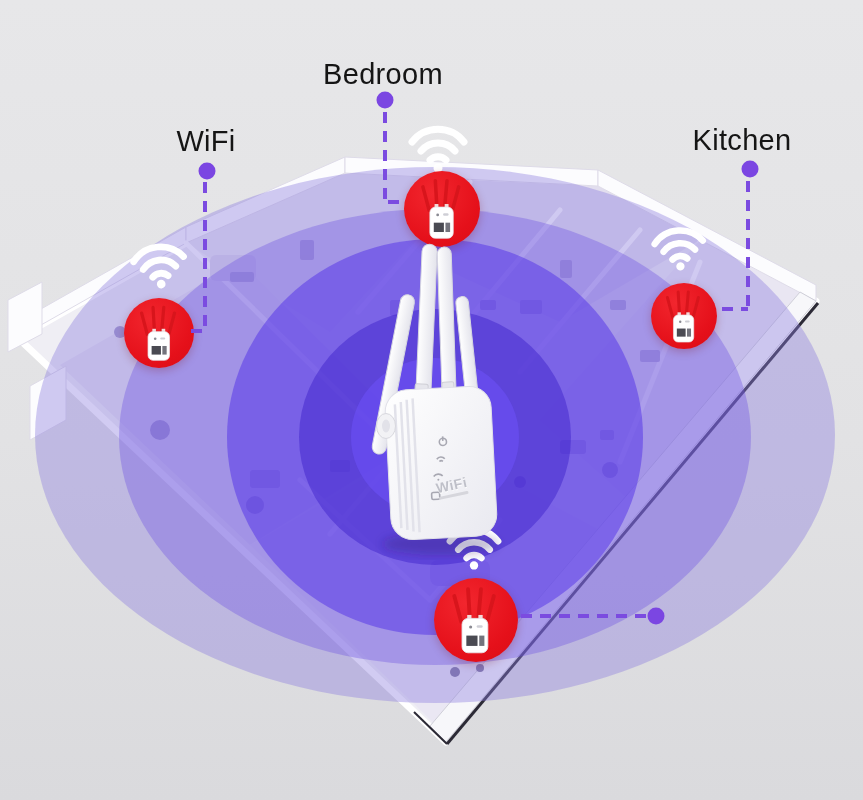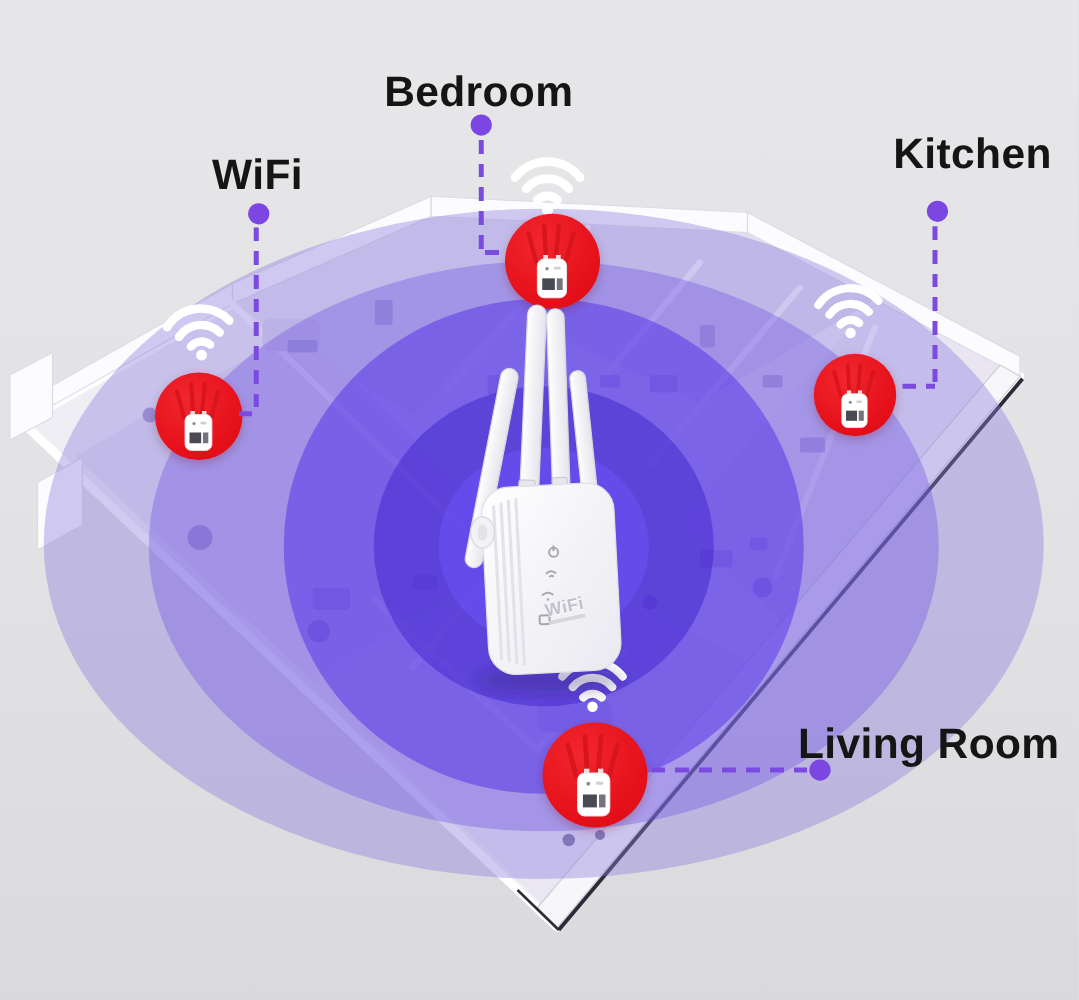--- a/index.html
+++ b/index.html
@@ -12,21 +12,21 @@
   
   .ring{position:absolute;border-radius:50%;pointer-events:none;}
   .ring-outer {left:35px; top:167px; width:800px;height:536px;background:rgba(141,124,222,.40);}
   .ring-mid   {left:119px;top:209px; width:632px;height:456px;background:rgba(112, 88,226,.38);}
   .ring-inner {left:227px;top:239px; width:416px;height:396px;background:rgba( 84, 52,232,.52);}
   .ring-dark  {left:299px;top:309px; width:272px;height:256px;background:rgba( 52, 24,198,.42);}
   .ring-core  {left:351px;top:358px; width:168px;height:158px;background:rgba(110, 82,250,.55);}
   
   .label{
     position:absolute;transform:translate(-50%,-50%);
-    font-size:34px;font-weight:700;color:#151515;letter-spacing:.3px;white-space:nowrap;
+    font-size:29px;font-weight:400;color:#151515;letter-spacing:.3px;white-space:nowrap;
   }
   .dot{position:absolute;width:17px;height:17px;border-radius:50%;background:#7b46e2;transform:translate(-50%,-50%);}
   .vdash{position:absolute;width:4px;
     background:repeating-linear-gradient(to bottom,#7b4be0 0 11px,transparent 11px 19px);}
   .hdash{position:absolute;height:4px;
     background:repeating-linear-gradient(to right,#7b4be0 0 11px,transparent 11px 19px);}
   
   .wifi{position:absolute;}
   
   .badge{
@@ -288,19 +288,18 @@
   <div class="label" style="left:206px;top:141px;">WiFi</div>
 
   <div class="vdash" style="left:383px;top:112px;height:90px;"></div>
   <div class="hdash" style="left:388px;top:200px;width:13px;"></div>
   <div class="dot" style="left:385px;top:100px;"></div>
   <div class="label" style="left:383px;top:74px;">Bedroom</div>
 
   <div class="vdash" style="left:746px;top:181px;height:126px;"></div>
   <div class="hdash" style="left:722px;top:307px;width:26px;"></div>
   <div class="dot" style="left:750px;top:169px;"></div>
-  <div class="label" style="left:742px;top:124px;margin-left:36px;">Kitchen</div>
+  <div class="label" style="left:742px;top:140px;">Kitchen</div>
 
   <div class="hdash" style="left:521px;top:614px;width:126px;"></div>
   <div class="dot" style="left:656px;top:616px;"></div>
-  <div class="label" style="left:743px;top:596px;">Living Room</div>
 
 </div>
 
 </body></html>

